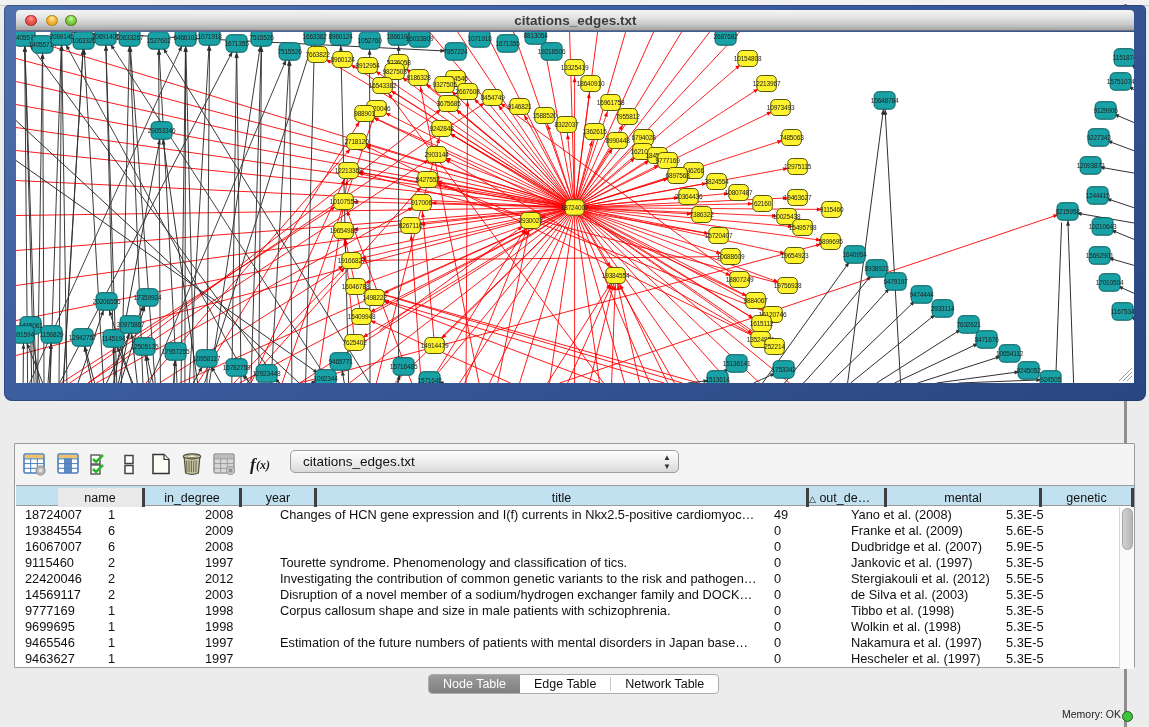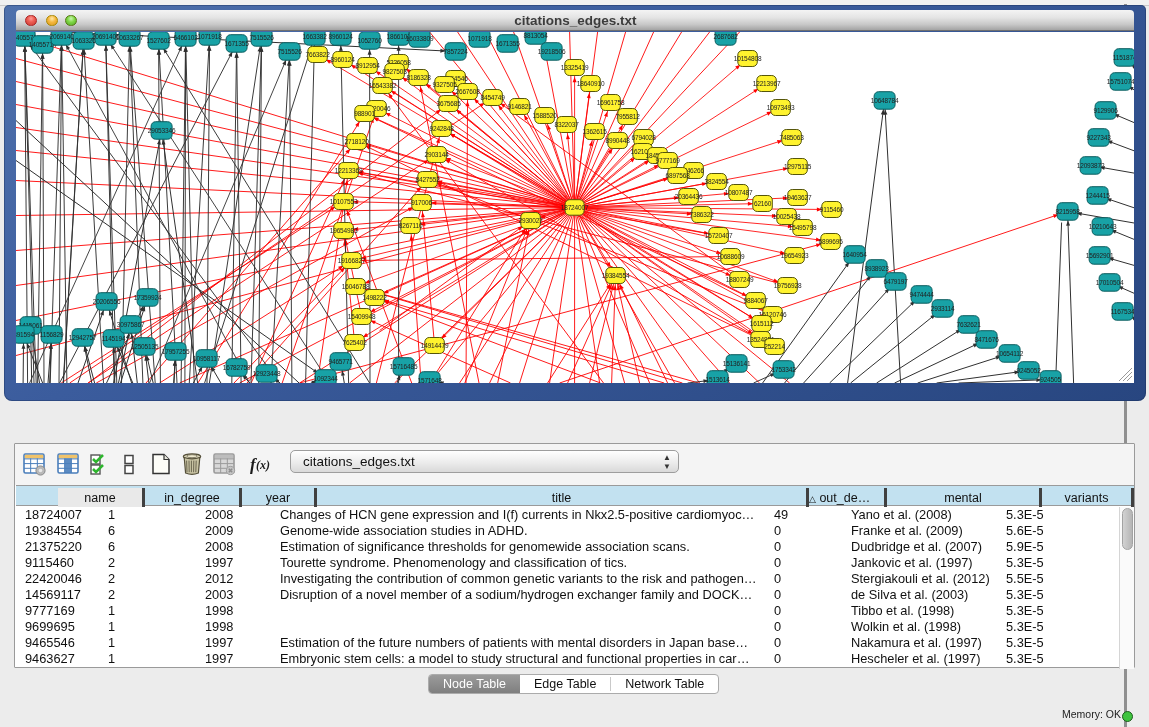--- a/index.html
+++ b/index.html
@@ -906,45 +906,43 @@
           <span class="arr">▲<br>▼</span>
         </div>
     </div>
     <div id="thead">
       <div class="hc" style="left:0;width:87px;background:#e9e9e9">name</div>
       <div class="hc" style="left:87px;width:97px">in_degree</div>
       <div class="hc" style="left:184px;width:75px">year</div>
       <div class="hc" style="left:259px;width:492px">title</div>
       <div class="hc" style="left:751px;width:78px;text-align:left"><span style="font-size:9px">△</span> out_de…</div>
       <div class="hc" style="left:829px;width:155px">mental</div>
-      <div class="hc" style="left:984px;width:92px">variants</div>
+      <div class="hc" style="left:984px;width:92px">genetic</div>
     </div>
 <div class="trow" style="top:62.5px">
         <span style="left:9px">18724007</span>
         <span style="left:92px">1</span>
         <span style="left:189px">2008</span>
         <span style="left:264px;width:484px" class="clip">Changes of HCN gene expression and I(f) currents in Nkx2.5-positive cardiomyoc…</span>
         <span style="left:758px">49</span>
         <span style="left:835px">Yano et al. (2008)</span>
         <span style="left:990px">5.3E-5</span>
       </div>
 <div class="trow" style="top:78.6px">
         <span style="left:9px">19384554</span>
         <span style="left:92px">6</span>
         <span style="left:189px">2009</span>
-        <span style="left:264px;width:484px" class="clip">Genome-wide association studies in ADHD.</span>
         <span style="left:758px">0</span>
         <span style="left:835px">Franke et al. (2009)</span>
         <span style="left:990px">5.6E-5</span>
       </div>
 <div class="trow" style="top:94.7px">
-        <span style="left:9px">21375220</span>
+        <span style="left:9px">16067007</span>
         <span style="left:92px">6</span>
         <span style="left:189px">2008</span>
-        <span style="left:264px;width:484px" class="clip">Estimation of significance thresholds for genomewide association scans.</span>
         <span style="left:758px">0</span>
         <span style="left:835px">Dudbridge et al. (2007)</span>
         <span style="left:990px">5.9E-5</span>
       </div>
 <div class="trow" style="top:110.8px">
         <span style="left:9px">9115460</span>
         <span style="left:92px">2</span>
         <span style="left:189px">1997</span>
         <span style="left:264px;width:484px" class="clip">Tourette syndrome. Phenomenology and classification of tics.</span>
         <span style="left:758px">0</span>
@@ -966,20 +964,21 @@
         <span style="left:189px">2003</span>
         <span style="left:264px;width:484px" class="clip">Disruption of a novel member of a sodium/hydrogen exchanger family and DOCK…</span>
         <span style="left:758px">0</span>
         <span style="left:835px">de Silva et al. (2003)</span>
         <span style="left:990px">5.3E-5</span>
       </div>
 <div class="trow" style="top:159.1px">
         <span style="left:9px">9777169</span>
         <span style="left:92px">1</span>
         <span style="left:189px">1998</span>
+        <span style="left:264px;width:484px" class="clip">Corpus callosum shape and size in male patients with schizophrenia.</span>
         <span style="left:758px">0</span>
         <span style="left:835px">Tibbo et al. (1998)</span>
         <span style="left:990px">5.3E-5</span>
       </div>
 <div class="trow" style="top:175.2px">
         <span style="left:9px">9699695</span>
         <span style="left:92px">1</span>
         <span style="left:189px">1998</span>
         <span style="left:758px">0</span>
         <span style="left:835px">Wolkin et al. (1998)</span>
@@ -991,21 +990,20 @@
         <span style="left:189px">1997</span>
         <span style="left:264px;width:484px" class="clip">Estimation of the future numbers of patients with mental disorders in Japan base…</span>
         <span style="left:758px">0</span>
         <span style="left:835px">Nakamura et al. (1997)</span>
         <span style="left:990px">5.3E-5</span>
       </div>
 <div class="trow" style="top:207.4px">
         <span style="left:9px">9463627</span>
         <span style="left:92px">1</span>
         <span style="left:189px">1997</span>
-        <span style="left:264px;width:484px" class="clip">Embryonic stem cells: a model to study structural and functional properties in car…</span>
         <span style="left:758px">0</span>
         <span style="left:835px">Hescheler et al. (1997)</span>
         <span style="left:990px">5.3E-5</span>
       </div>
 
     <div id="vscroll">
         <div id="vthumb"></div>
       </div>
   </div>
 

